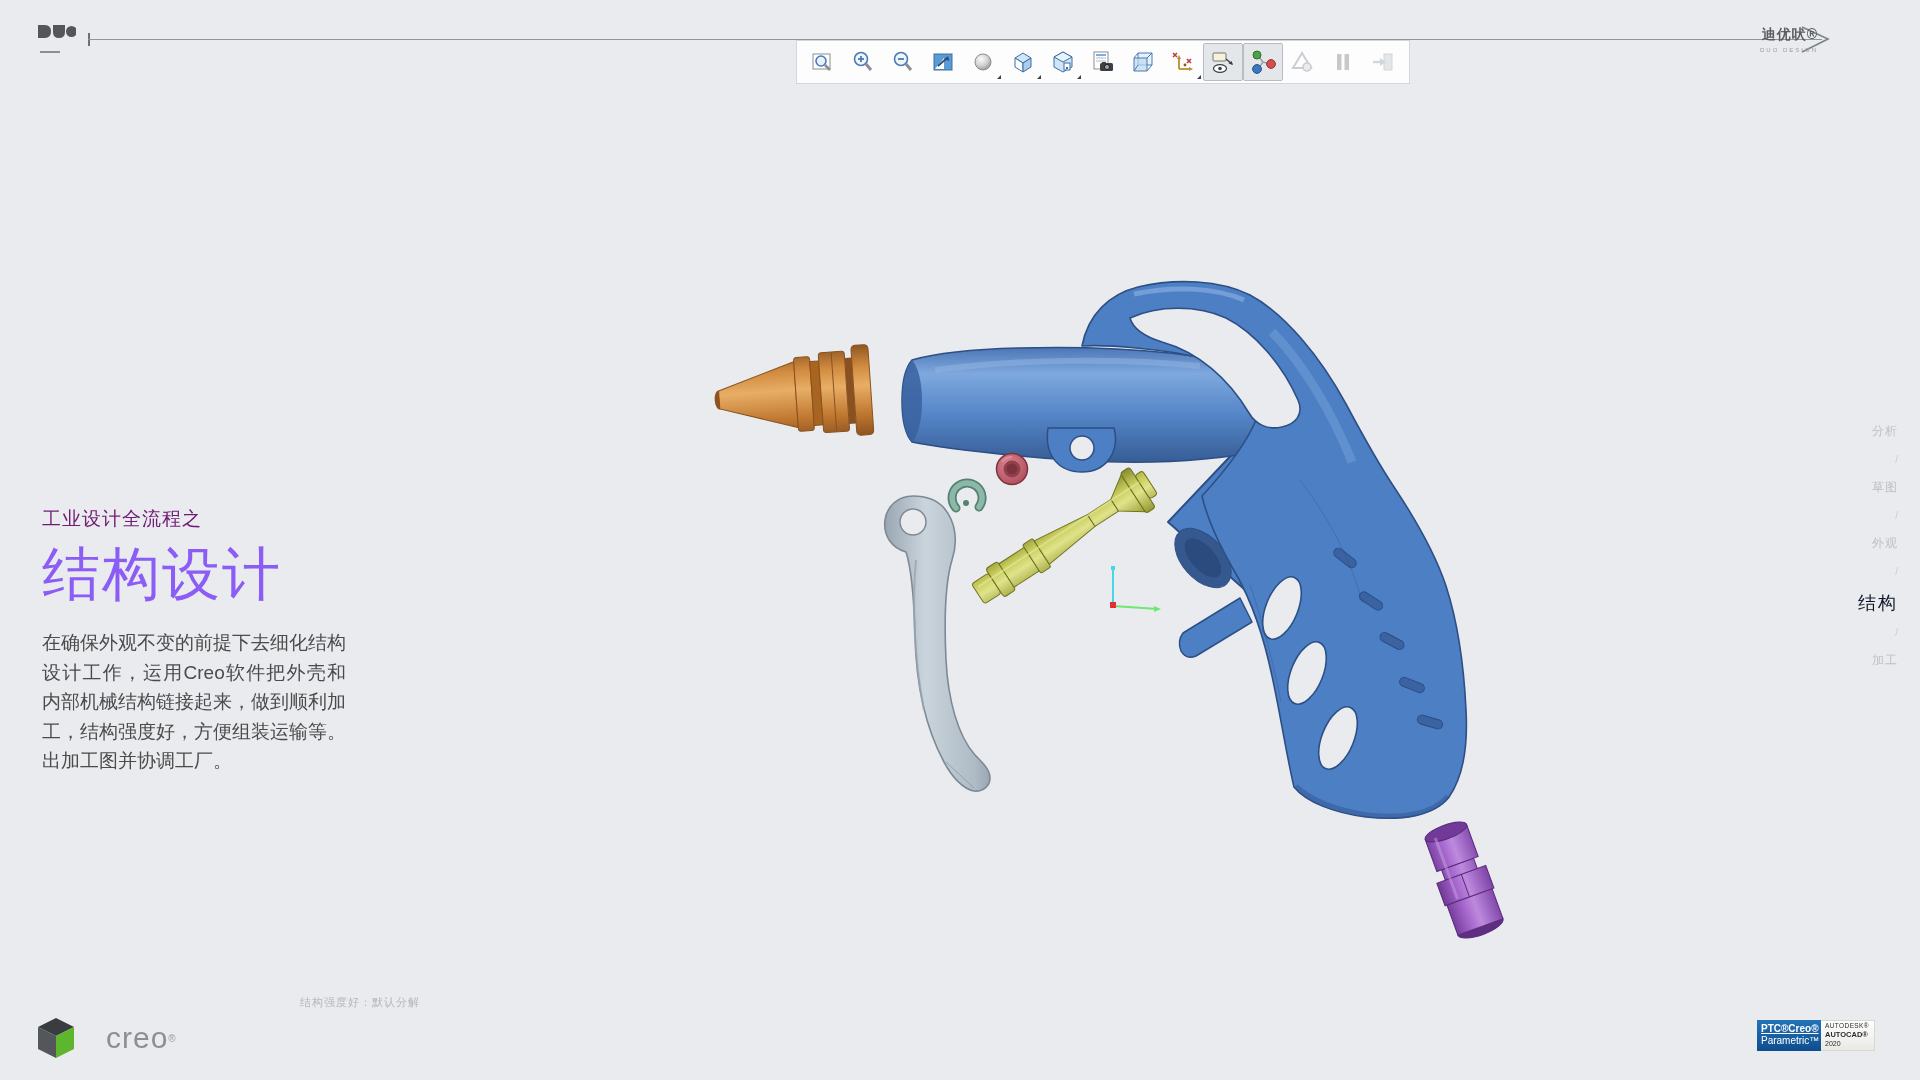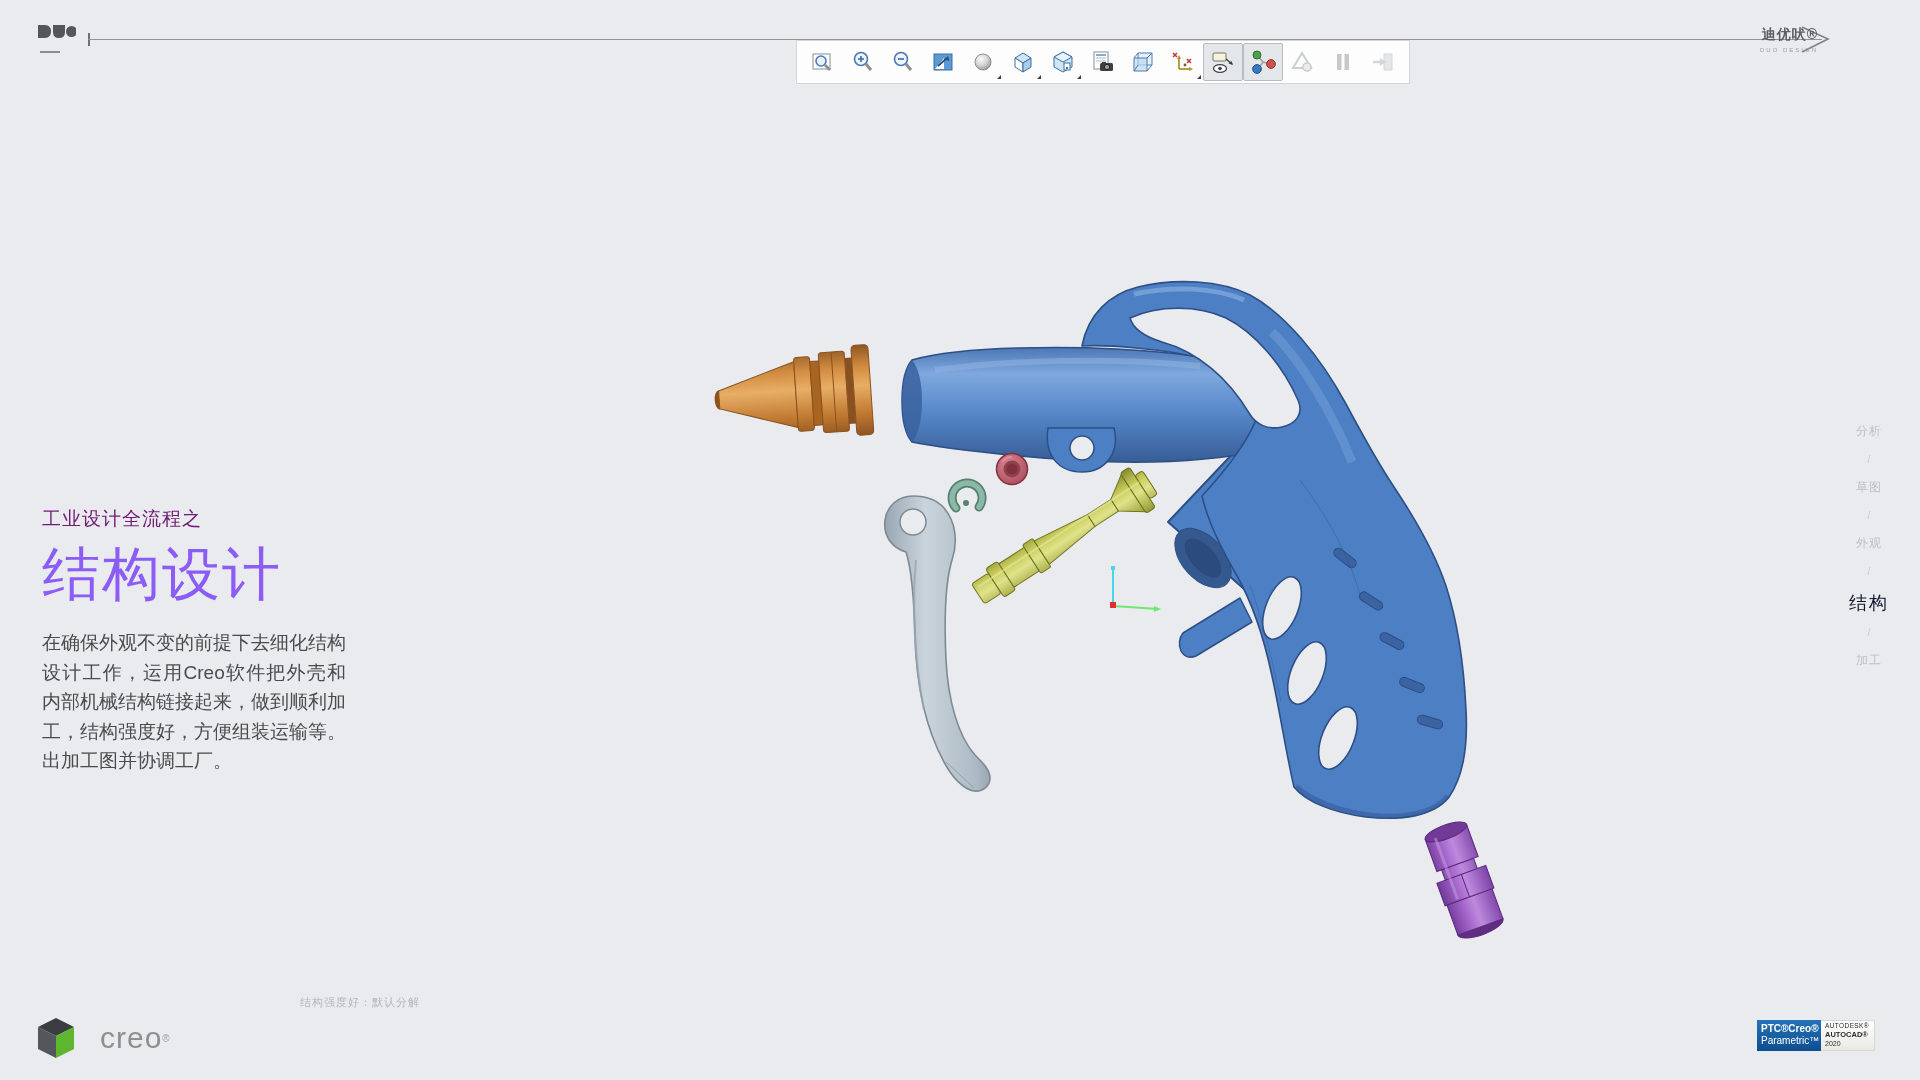--- a/index.html
+++ b/index.html
@@ -28,34 +28,34 @@
 
   
   #intro{position:absolute;left:42px;top:506px;width:310px;color:#3a3a3a;}
   #intro .eyebrow{font-size:19px;letter-spacing:1px;color:#701a75;}
   #intro .title{font-size:58px;line-height:72px;color:#8b5cf6;margin-top:6px;letter-spacing:2px;}
   #intro .subtitle{font-size:27px;color:#1e1e1e;margin-top:4px;}
   #intro .para{font-size:19px;line-height:29.5px;color:#4b4b4b;margin-top:18px;width:304px;text-align:justify;}
   #intro .para2{font-size:19px;line-height:29.5px;color:#4b4b4b;width:304px;}
 
   
-  #process-nav{position:absolute;left:1840px;top:424px;width:58px;text-align:center;}
+  #process-nav{position:absolute;left:1840px;top:424px;width:58px;text-align:right;}
   .pn-item{font-size:12px;line-height:15px;color:#bdc1c6;margin-bottom:16px;letter-spacing:1px;cursor:pointer;}
   .pn-sep{font-size:10px;line-height:10px;color:#c9cdd1;margin-bottom:15px;}
   .pn-active{font-size:18px;line-height:22px;color:#0f172a;letter-spacing:2px;margin-bottom:14px;cursor:pointer;}
 
   
   #creo-logo{position:absolute;left:36px;top:1016px;display:flex;align-items:center;}
-  #creo-logo .word{font-size:30px;color:#8f8f8f;margin-left:24px;letter-spacing:1px;}
+  #creo-logo .word{font-size:30px;color:#8f8f8f;margin-left:30px;letter-spacing:1px;}
   #creo-logo .reg{font-size:10px;color:#9a9a9a;vertical-align:super;}
   #explode-state{position:absolute;left:300px;top:995px;font-size:11px;color:#b3b7bc;letter-spacing:1px;}
   #badges{position:absolute;left:1757px;top:1020px;display:flex;}
   .badge-ptc{width:64px;height:31px;background:linear-gradient(#2373b8,#0e4d8f);color:#fff;
     padding:3px 4px;box-sizing:border-box;}
-  .badge-ptc .l1{font-size:10px;font-weight:bold;line-height:12px;}
+  .badge-ptc .l1{font-size:10px;font-weight:bold;line-height:12px;text-decoration:underline;}
   .badge-ptc .l2{font-size:10px;line-height:11px;}
   .badge-acad{width:54px;height:31px;background:linear-gradient(#ffffff,#e9e9e4);color:#2b2b2b;
     padding:1px 4px;box-sizing:border-box;border:1px solid #d8d8d2;border-left:none;}
   .badge-acad .l1{font-size:6.5px;line-height:8px;letter-spacing:.4px;}
   .badge-acad .l2{font-size:7.5px;line-height:9px;font-weight:bold;}
   .badge-acad .l3{font-size:7px;line-height:9px;}
 
   #model-viewport{position:absolute;left:0;top:0;width:1920px;height:1080px;}
 </style>
 </head>

